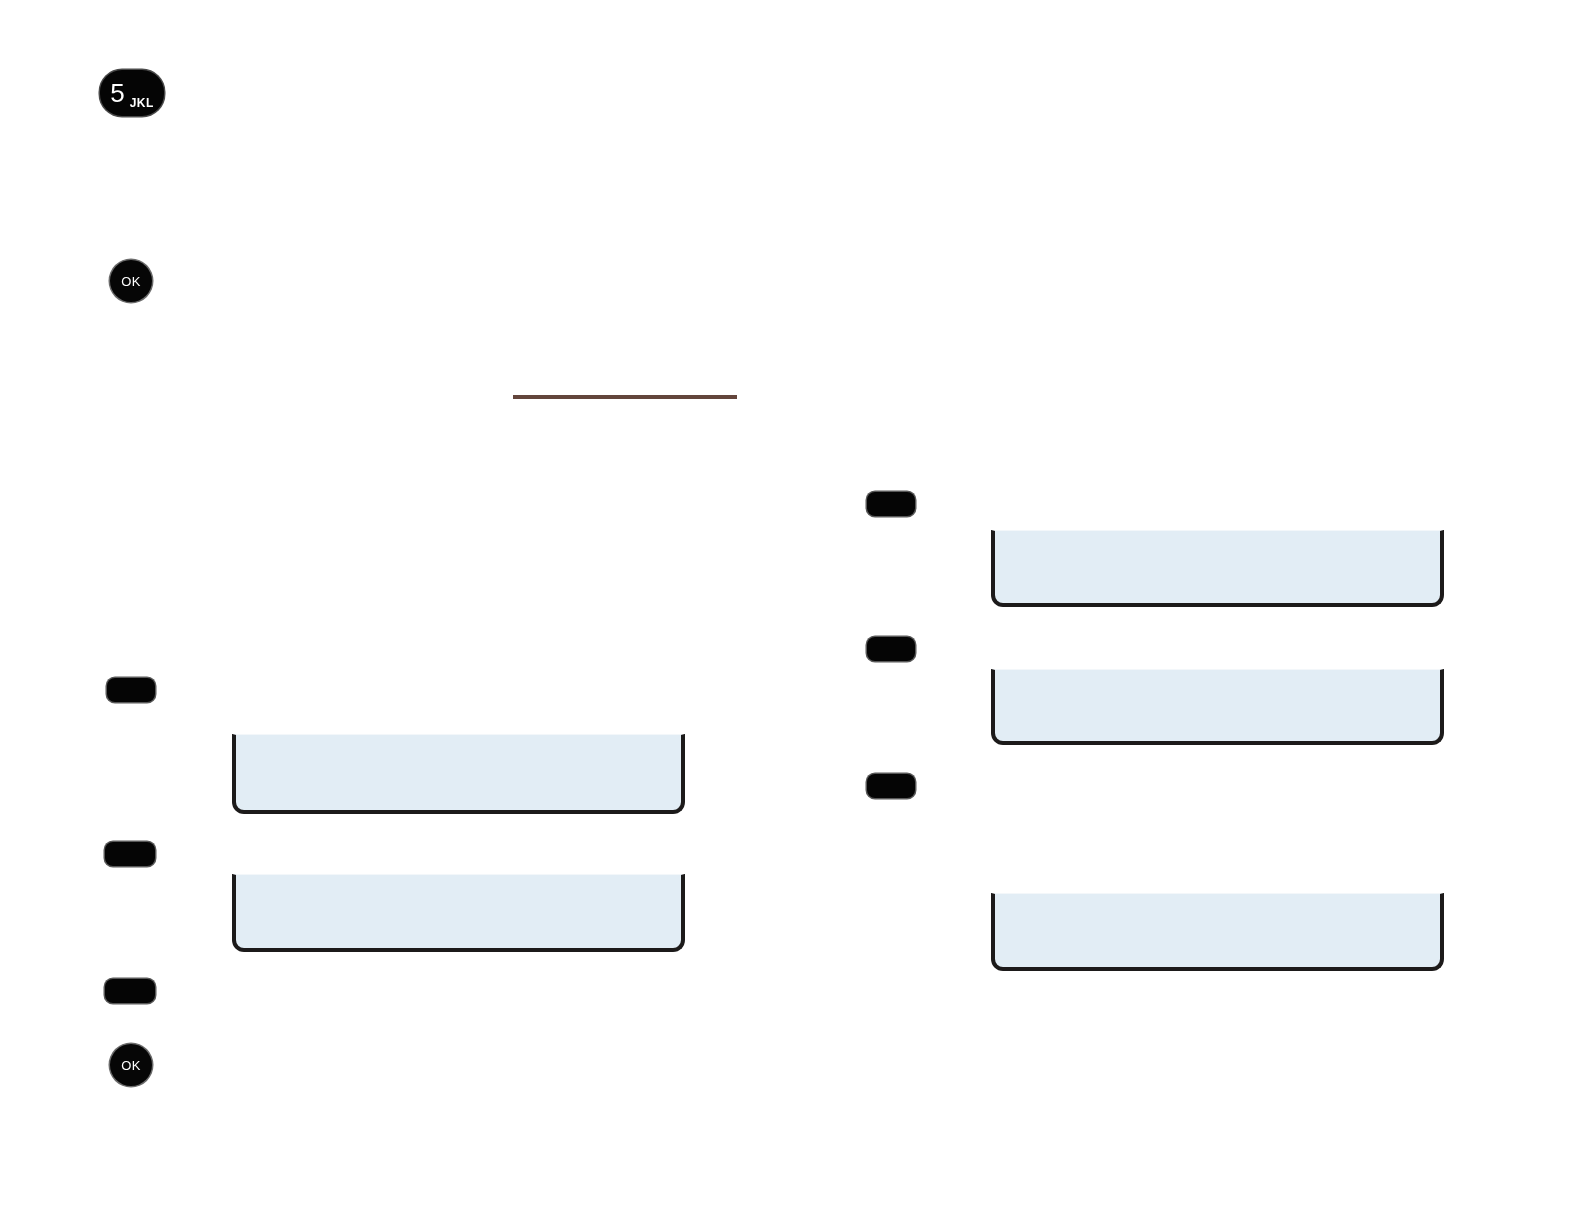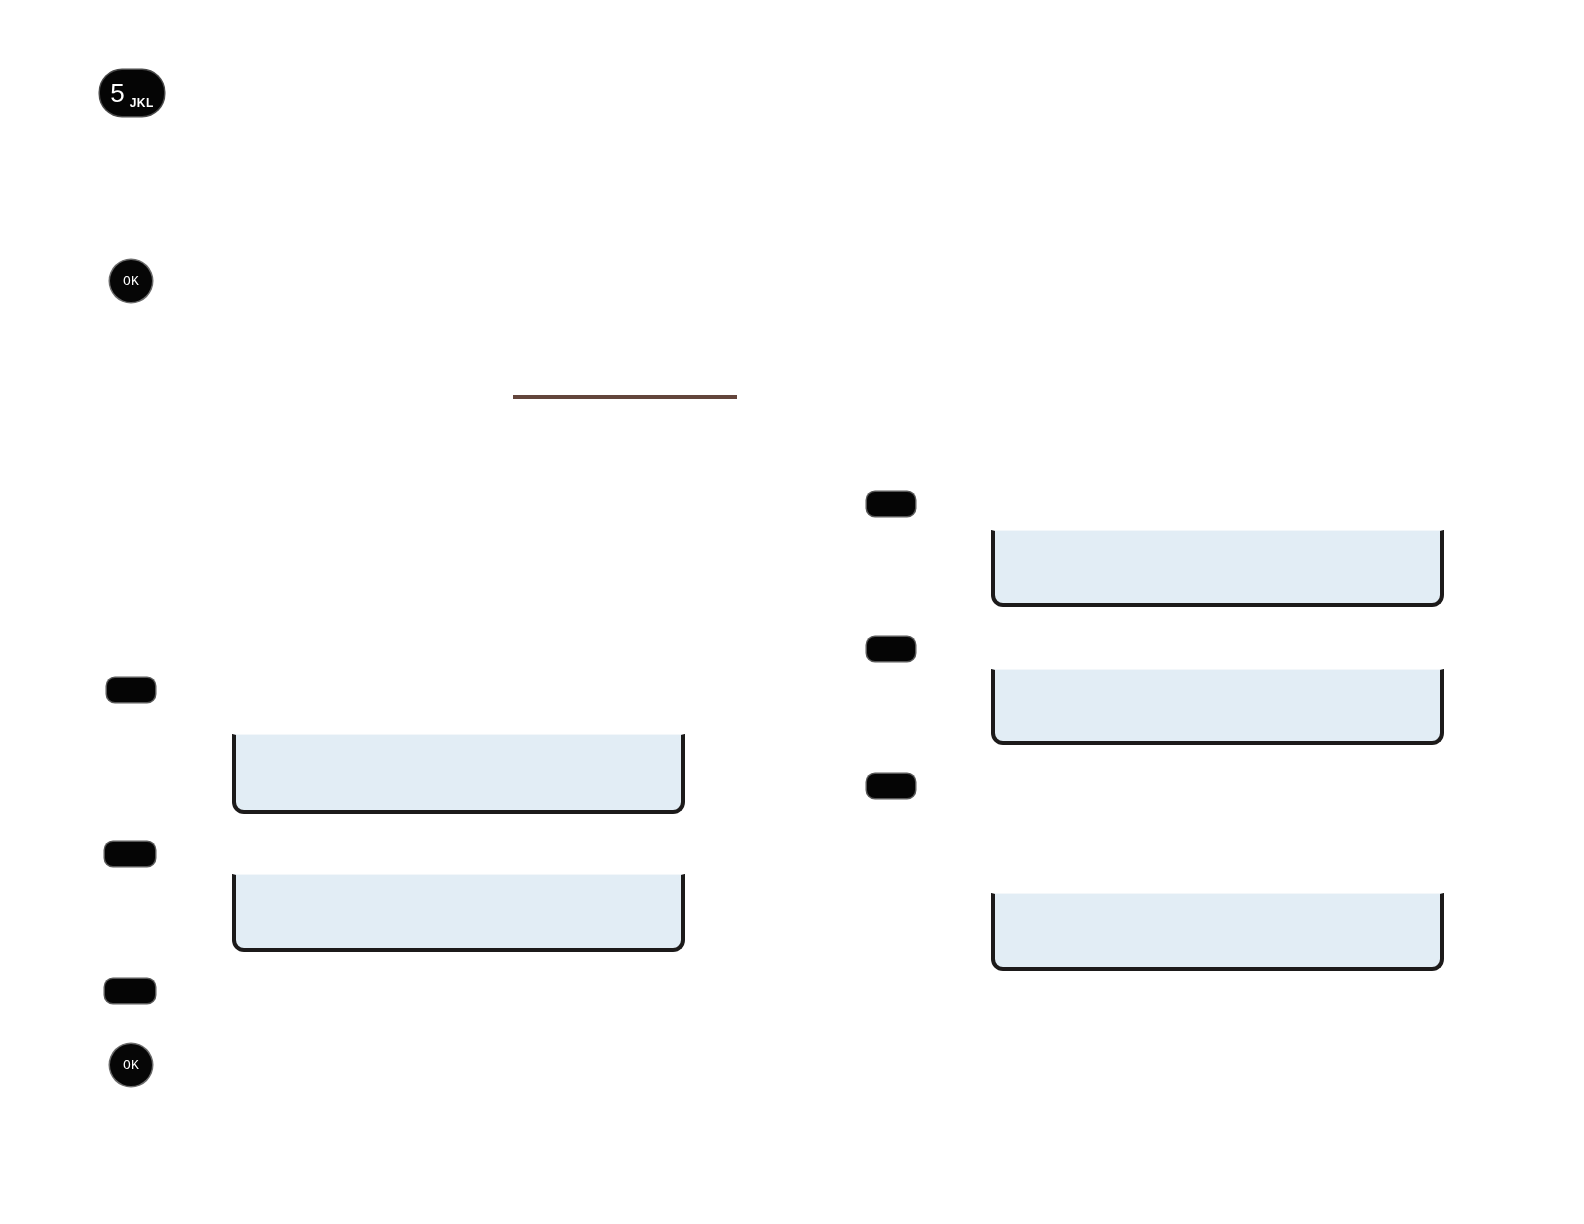--- a/index.html
+++ b/index.html
@@ -55,21 +55,20 @@
     border-radius: 50%;
     box-shadow: 0 0 0 1.5px #6b6b6b;
     display: flex;
     align-items: center;
     justify-content: center;
     color: #ffffff;
     font-size: 13px;
     font-weight: 400;
     letter-spacing: 0.3px;
     user-select: none;
-    font-family: Liberation Mono, monospace;
   }
 
   
   .redaction-bar {
     position: absolute;
     background: #050505;
     border-radius: 8px;
     box-shadow: 0 0 0 1.5px #585858;
   }
 

